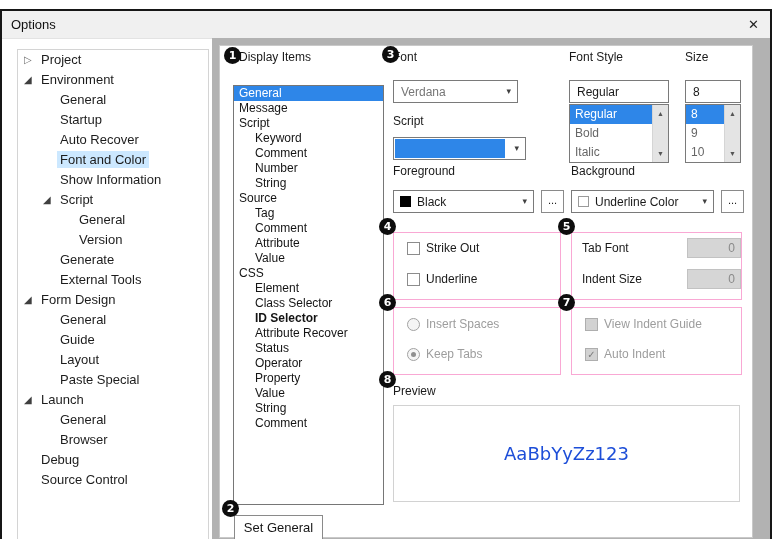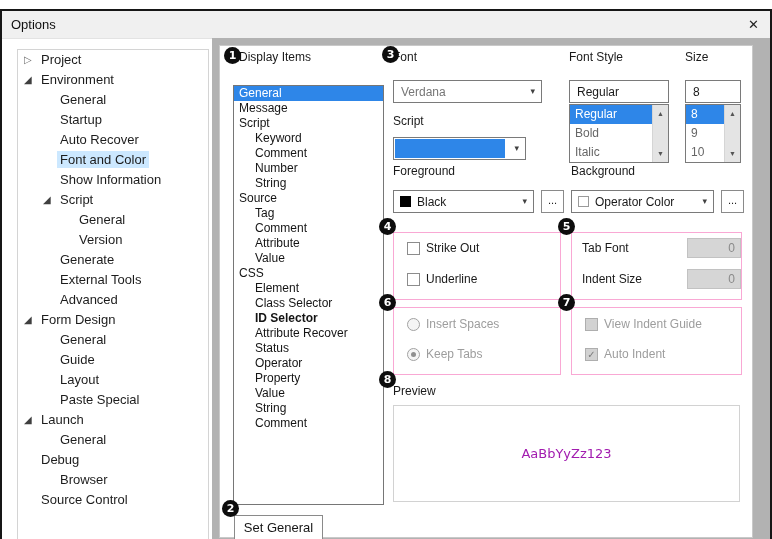--- a/index.html
+++ b/index.html
@@ -60,21 +60,21 @@
     font-size:10px;line-height:11px;text-align:center;color:#7c7c7c;}
   .cb.dis{background:#d2d2d2;border-color:#aeaeae;}
   .radio{position:absolute;width:13px;height:13px;border:1px solid #a2a2a2;border-radius:50%;
     background:#f5f5f5;box-sizing:border-box;}
   .radio.on::after{content:"";position:absolute;left:3px;top:3px;width:5px;height:5px;border-radius:50%;background:#8f8f8f;}
   .num-dis{position:absolute;width:54px;height:20px;background:#d6d6d6;border:1px solid #c2c2c2;
     box-sizing:border-box;color:#8a8a8a;font-size:12px;text-align:right;padding-right:5px;line-height:18px;}
 
   .preview-box{position:absolute;left:173px;top:359px;width:347px;height:97px;border:1px solid #d2d2d2;
     box-sizing:border-box;display:flex;align-items:center;justify-content:center;}
-  .preview-text{font-family:"DejaVu Sans",sans-serif;font-size:13px;color:#a21caf;}
+  .preview-text{font-family:"DejaVu Sans",sans-serif;font-size:18px;color:#1d4ed8;}
 
   .badge{position:absolute;width:17px;height:17px;border-radius:50%;background:#0d0d0d;color:#fff;
     font-size:11px;font-weight:bold;text-align:center;line-height:17px;z-index:60;
     font-family:"DejaVu Sans",sans-serif;}
   .b1{left:224px;top:38px;} .b2{left:222px;top:491px;} .b3{left:382px;top:37px;}
   .b4{left:379px;top:209px;} .b5{left:558px;top:209px;} .b6{left:379px;top:285px;}
   .b7{left:558px;top:285px;} .b8{left:379px;top:362px;}
 </style>
 </head>
 <body>
@@ -94,30 +94,29 @@
         <div class="tree-row" style="padding-left: 42px;"><span class="tree-label">General</span></div>
         <div class="tree-row" style="padding-left: 42px;"><span class="tree-label">Startup</span></div>
         <div class="tree-row" style="padding-left: 42px;"><span class="tree-label">Auto Recover</span></div>
         <div class="tree-row" style="padding-left: 42px;"><span class="tree-label sel">Font and Color</span></div>
         <div class="tree-row" style="padding-left: 42px;"><span class="tree-label">Show Information</span></div>
         <div class="tree-row" style="padding-left: 42px;"><span class="tree-glyph exp" style="left: 25px;">◢</span><span class="tree-label">Script</span></div>
         <div class="tree-row" style="padding-left: 61px;"><span class="tree-label">General</span></div>
         <div class="tree-row" style="padding-left: 61px;"><span class="tree-label">Version</span></div>
         <div class="tree-row" style="padding-left: 42px;"><span class="tree-label">Generate</span></div>
         <div class="tree-row" style="padding-left: 42px;"><span class="tree-label">External Tools</span></div>
-        <div class="tree-row" style="padding-left: 42px;"><span class="tree-label">Advanced</span></div>
         <div class="tree-row" style="padding-left: 23px;"><span class="tree-glyph exp" style="left: 6px;">◢</span><span class="tree-label">Form Design</span></div>
         <div class="tree-row" style="padding-left: 42px;"><span class="tree-label">General</span></div>
         <div class="tree-row" style="padding-left: 42px;"><span class="tree-label">Guide</span></div>
         <div class="tree-row" style="padding-left: 42px;"><span class="tree-label">Layout</span></div>
         <div class="tree-row" style="padding-left: 42px;"><span class="tree-label">Paste Special</span></div>
         <div class="tree-row" style="padding-left: 23px;"><span class="tree-glyph exp" style="left: 6px;">◢</span><span class="tree-label">Launch</span></div>
         <div class="tree-row" style="padding-left: 42px;"><span class="tree-label">General</span></div>
+        <div class="tree-row" style="padding-left: 42px;"><span class="tree-label">Browser</span></div>
         <div class="tree-row" style="padding-left: 23px;"><span class="tree-label">Debug</span></div>
-        <div class="tree-row" style="padding-left: 42px;"><span class="tree-label">Browser</span></div>
         <div class="tree-row" style="padding-left: 23px;"><span class="tree-label">Source Control</span></div>
       </div>
 
     <div class="card">
       <span class="lbl" style="left:19px;top:4px;">Display Items</span>
       <div class="listbox">
           <div class="dl-row sel" style="padding-left: 5px;">General</div>
           <div class="dl-row" style="padding-left: 5px;">Message</div>
           <div class="dl-row" style="padding-left: 5px;">Script</div>
           <div class="dl-row" style="padding-left: 21px;">Keyword</div>
@@ -137,21 +136,21 @@
           <div class="dl-row" style="padding-left: 21px;">Status</div>
           <div class="dl-row" style="padding-left: 21px;">Operator</div>
           <div class="dl-row" style="padding-left: 21px;">Property</div>
           <div class="dl-row" style="padding-left: 21px;">Value</div>
           <div class="dl-row" style="padding-left: 21px;">String</div>
           <div class="dl-row" style="padding-left: 21px;">Comment</div>
         </div>
       <div class="btn set-general">Set General</div>
 
       <span class="lbl" style="left:173px;top:4px;">Font</span>
-      <div class="combo" style="left:173px;top:34px;width:149px;height:23px;">
+      <div class="combo" style="left:173px;top:34px;width:125px;height:23px;">
         <span class="combo-text gray">Verdana</span>
         <span class="arrow">▾</span>
       </div>
 
       <span class="lbl" style="left:349px;top:4px;">Font Style</span>
       <div class="textbox" style="left:349px;top:34px;width:100px;height:23px;">
         <span class="combo-text">Regular</span>
       </div>
       <div class="optlist" style="left:349px;top:58px;width:100px;height:59px;">
         <div class="opt-rows">
@@ -191,21 +190,21 @@
       <div class="combo" style="left:173px;top:144px;width:141px;height:23px;">
         <span class="swatch black"></span>
         <span class="combo-text offset">Black</span>
         <span class="arrow">▾</span>
       </div>
       <div class="btn more-btn" style="left:321px;top:144px;width:23px;height:23px;">...</div>
 
       <span class="lbl" style="left:351px;top:118px;">Background</span>
       <div class="combo" style="left:351px;top:144px;width:143px;height:23px;">
         <span class="swatch white"></span>
-        <span class="combo-text offset">Operator Color</span>
+        <span class="combo-text offset">Underline Color</span>
         <span class="arrow">▾</span>
       </div>
       <div class="btn more-btn" style="left:501px;top:144px;width:23px;height:23px;">...</div>
 
       <div class="groupbox" style="left:173px;top:186px;width:168px;height:68px;">
         <span class="cb" style="left:13px;top:9px;"></span>
         <span class="lbl" style="left:32px;top:8px;">Strike Out</span>
         <span class="cb" style="left:13px;top:40px;"></span>
         <span class="lbl" style="left:32px;top:39px;">Underline</span>
       </div>

